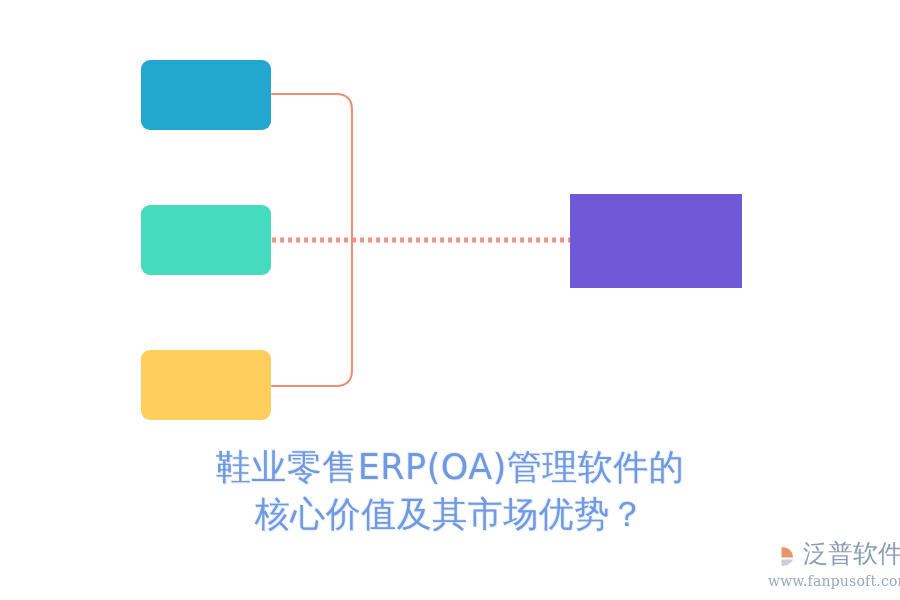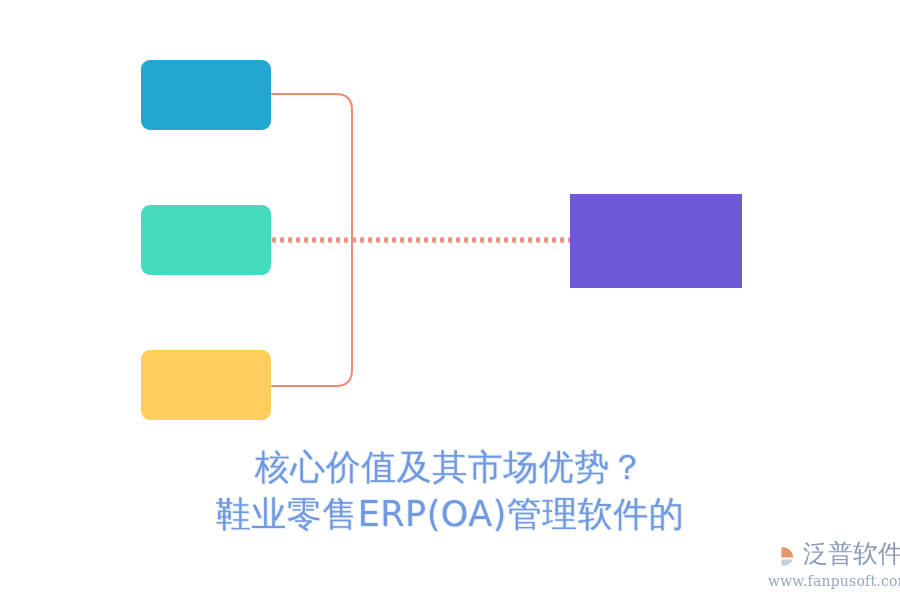--- a/index.html
+++ b/index.html
@@ -115,22 +115,22 @@
   <div class="node" id="node-yellow" style="background: rgb(255, 206, 92);"></div>
 
   <div id="node-purple" style="background: rgb(112, 89, 214);"></div>
 
   <svg id="connector-layer" viewBox="0 0 900 600">
     <path id="bracket-path" d="M 272,94 L 336,94 Q 352,94 352,110 L 352,370 Q 352,386 336,386 L 272,386" fill="none" stroke="#F08A73" stroke-width="2" stroke-linecap="round"></path>
     <line id="dotted-path" x1="272" y1="240" x2="570" y2="240" stroke="#F29183" stroke-width="5" stroke-dasharray="4 4"></line>
   </svg>
 
   <div id="headline" style="color: rgb(112, 153, 226);">
+    <span class="hl-line">鞋业零售ERP(OA)管理软件的</span>
     <span class="hl-line">核心价值及其市场优势？</span>
-    <span class="hl-line">鞋业零售ERP(OA)管理软件的</span>
   </div>
 
   <div id="watermark">
     <div id="wm-row">
       <svg id="wm-mark" viewBox="0 0 32 32">
         <path d="M16.5 2.5 A13.5 13.5 0 1 0 16.5 29.5 A13.5 13.5 0 0 1 16.5 2.5 Z" fill="#8F9DB6"></path>
         <path d="M13.5 9.5 A10 10 0 0 1 25 19.5 L13.5 19.5 Z" fill="#E8956B"></path>
         <path d="M13.5 21.5 L25 21.5 A10 10 0 0 1 13.5 27.5 Z" fill="#C6CEDC"></path>
       </svg>
       <span id="wm-brand" style="color: rgb(141, 155, 181);">泛普软件</span>

